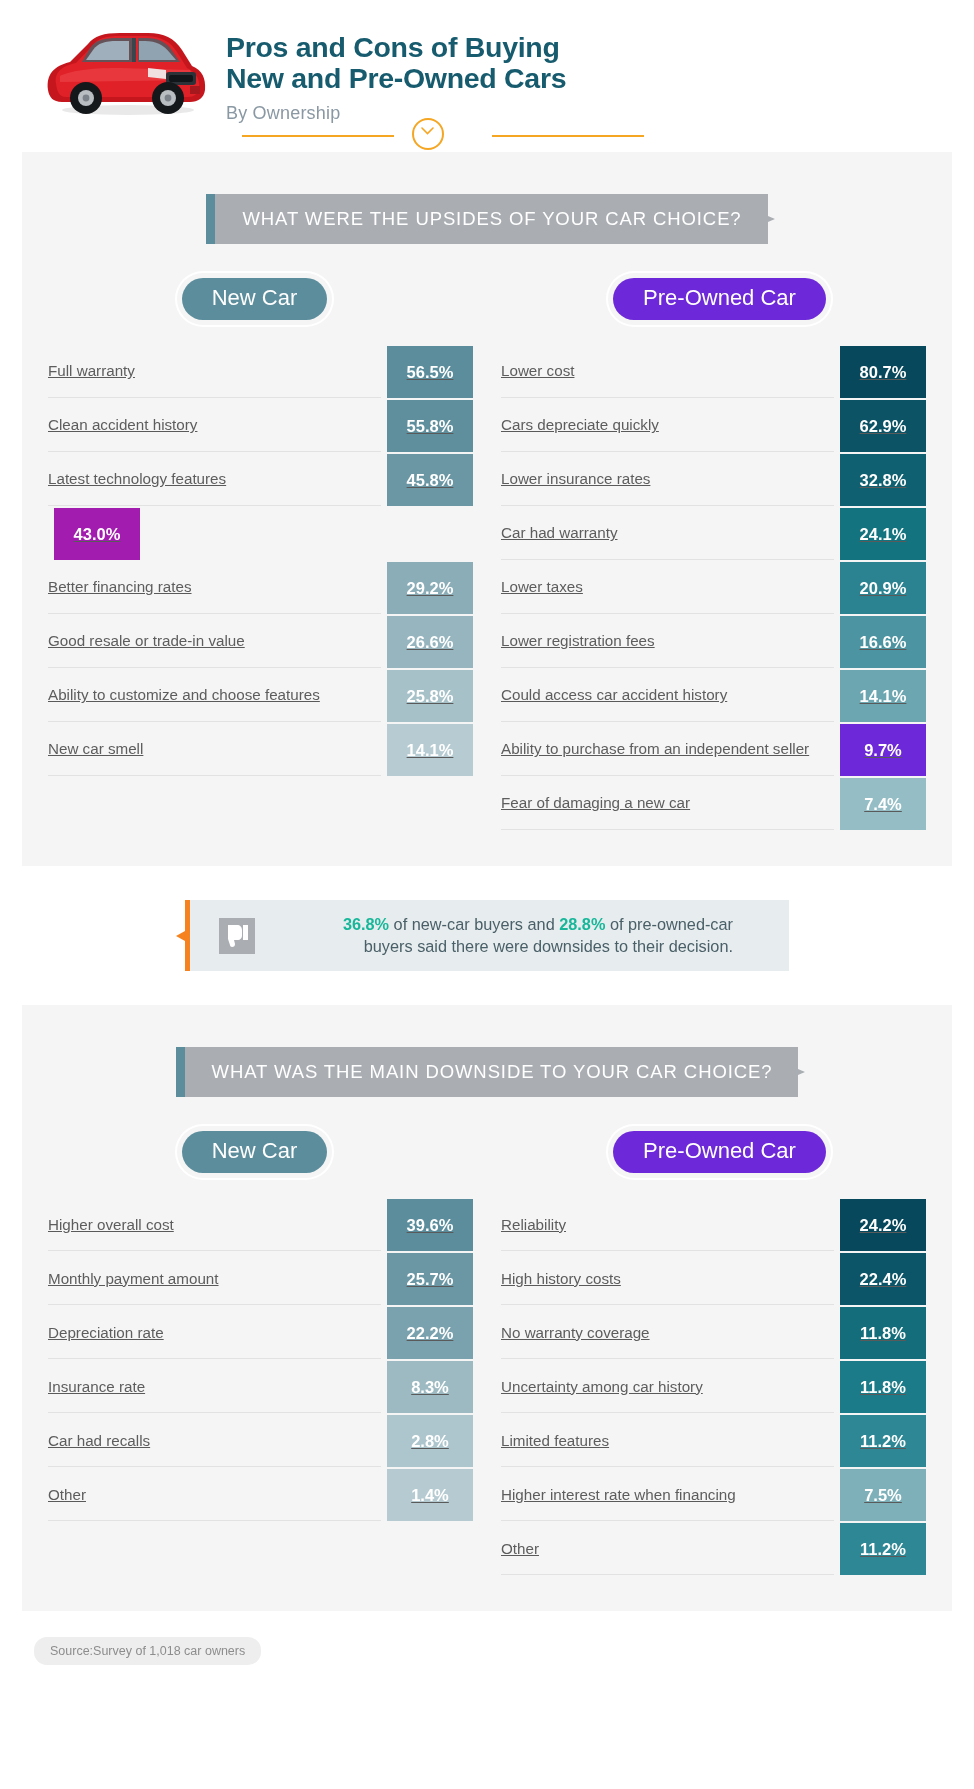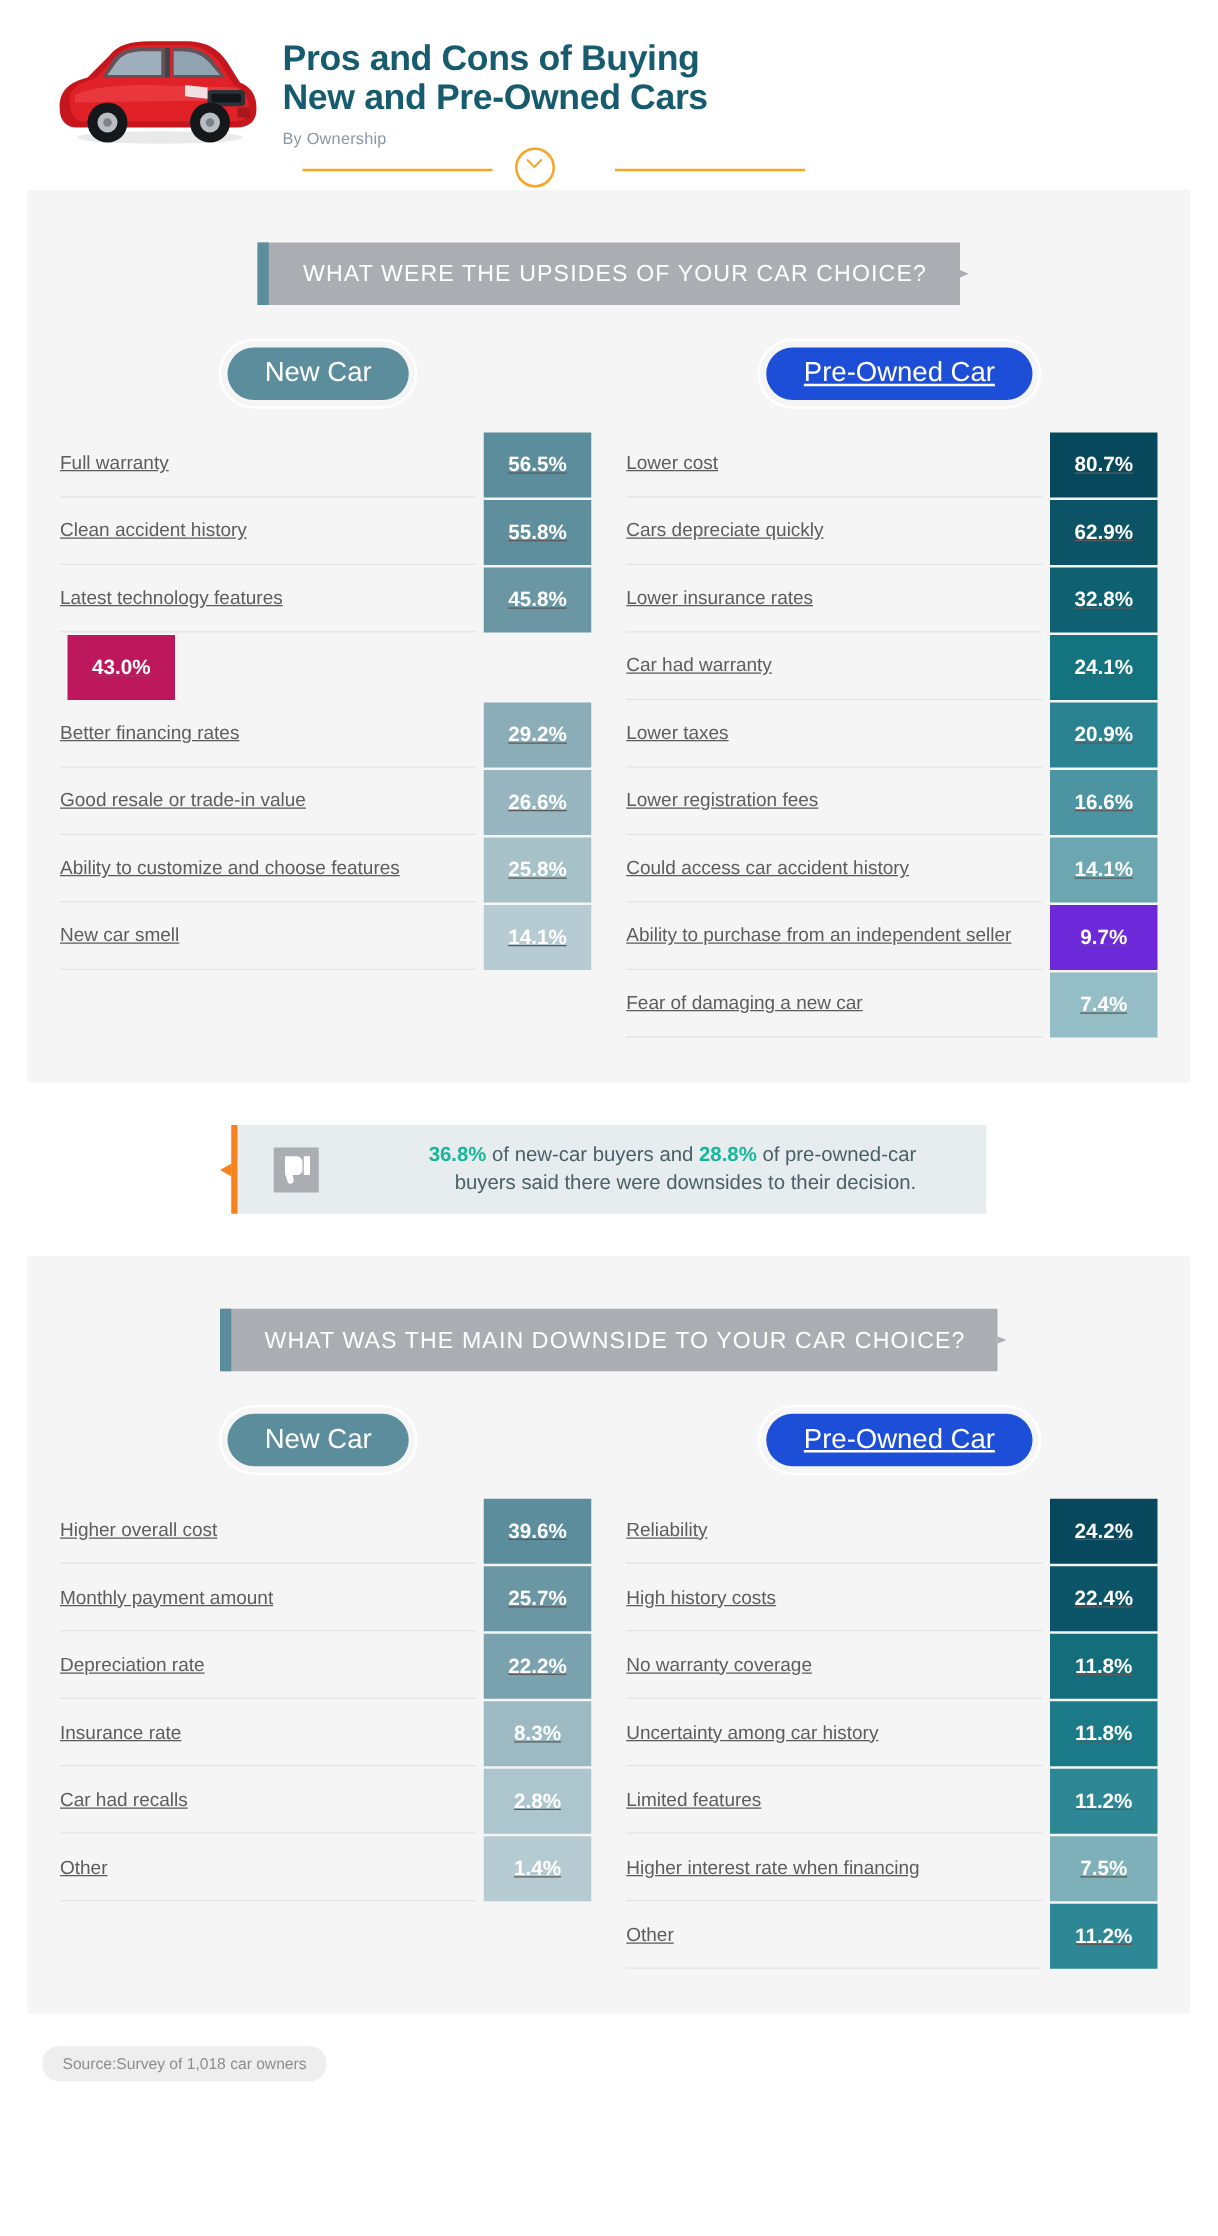--- a/index.html
+++ b/index.html
@@ -38,21 +38,21 @@
   .title-line {
     font-size: 28.5px;
     font-weight: bold;
     color: #175b6e;
     line-height: 1.08;
     letter-spacing: -0.3px;
     white-space: nowrap;
   }
   .subtitle {
     margin-top: 9px;
-    font-size: 13px;
+    font-size: 18px;
     color: #8a98a3;
     letter-spacing: 0.2px;
   }
 
   
   .divider {
     position: relative;
     height: 34px;
     margin-top: 6px;
   }
@@ -143,21 +143,21 @@
   }
   .pill {
     border-radius: 22px;
     padding: 7px 30px 9px 30px;
     color: #ffffff;
     font-size: 22px;
     box-shadow: 0 0 0 5px #f5f5f5, 0 0 0 7px #ffffff;
     white-space: nowrap;
   }
   .pill.new      { background: #5b8d9c; }
-  .pill.preowned { background: #1d4ed8; text-decoration: underline; }
+  .pill.preowned { background: #6d28d9; }
 
   
   .tables {
     display: flex;
     padding: 0 26px;
     box-sizing: border-box;
   }
   .table-col {
     width: 50%;
     box-sizing: border-box;
@@ -333,21 +333,21 @@
         </div>
         <div class="row">
           <div class="row-label">Clean accident history</div>
           <div class="row-value" style="background: rgb(95, 143, 157);">55.8%</div>
         </div>
         <div class="row">
           <div class="row-label">Latest technology features</div>
           <div class="row-value" style="background: rgb(107, 151, 164);">45.8%</div>
         </div>
         <div class="row">
-          <div class="row-value" style="background: #be185d;">43.0%</div>
+          <div class="row-value" style="background: #a21caf;">43.0%</div>
         </div>
         <div class="row">
           <div class="row-label">Better financing rates</div>
           <div class="row-value" style="background: rgb(138, 173, 184);">29.2%</div>
         </div>
         <div class="row">
           <div class="row-label">Good resale or trade-in value</div>
           <div class="row-value" style="background: rgb(150, 181, 191);">26.6%</div>
         </div>
         <div class="row">

